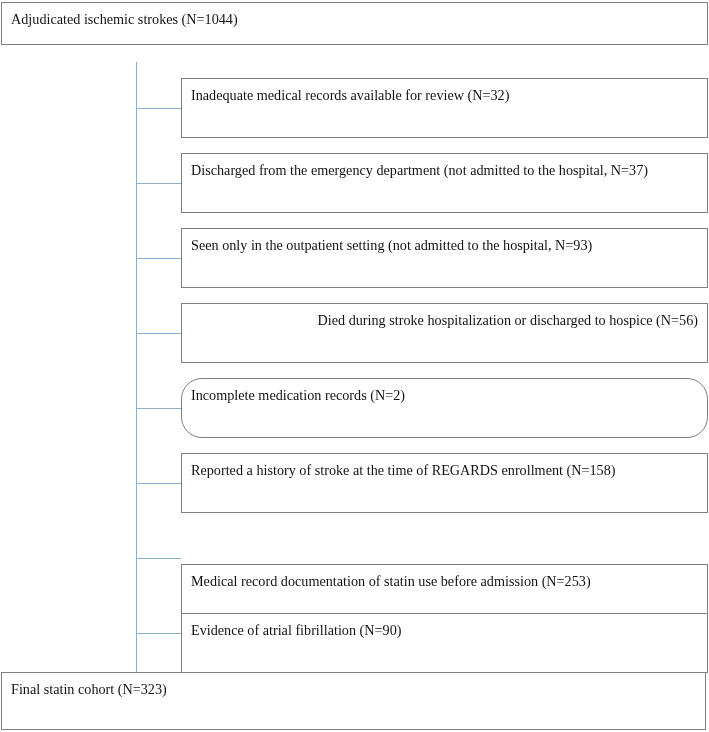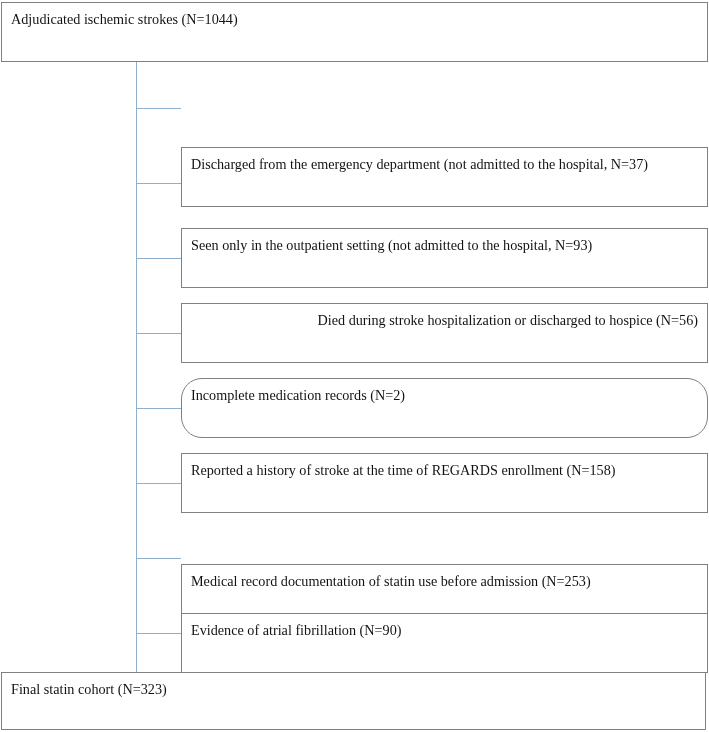--- a/index.html
+++ b/index.html
@@ -30,21 +30,21 @@
     display: block;
     font-size: 14.2px;
     line-height: 19px;
     color: #121212;
     white-space: normal;
   }
   #box-top {
     left: 1px;
     top: 2px;
     width: 707px;
-    height: 60px;
+    height: 43px;
   }
   #box-final {
     left: 1px;
     top: 672px;
     width: 705px;
     height: 58px;
   }
   .exclusion-box {
     left: 181px;
     width: 527px;
@@ -71,23 +71,26 @@
 
 <div id="flow-canvas">
 
   <div class="node-box" id="box-top">
     <span class="node-text">Adjudicated ischemic strokes (N=1044)</span>
   </div>
 
   <div class="connector-v" id="spine"></div>
 
   <div class="connector-h" style="left:136px; top:108px; width:45px;"></div>
+  <div class="node-box exclusion-box" style="top:78px;">
+    <span class="node-text">Inadequate medical records available for review (N=32)</span>
+  </div>
 
   <div class="connector-h" style="left:136px; top:183px; width:45px;"></div>
-  <div class="node-box exclusion-box" style="top:147px;">
+  <div class="node-box exclusion-box" style="top:153px;">
     <span class="node-text">Discharged from the emergency department (not admitted to the hospital, N=37)</span>
   </div>
 
   <div class="connector-h" style="left:136px; top:258px; width:45px;"></div>
   <div class="node-box exclusion-box" style="top:228px;">
     <span class="node-text">Seen only in the outpatient setting (not admitted to the hospital, N=93)</span>
   </div>
 
   <div class="connector-h" style="left:136px; top:333px; width:45px;"></div>
   <div class="node-box exclusion-box" style="top:303px;text-align:right;">

